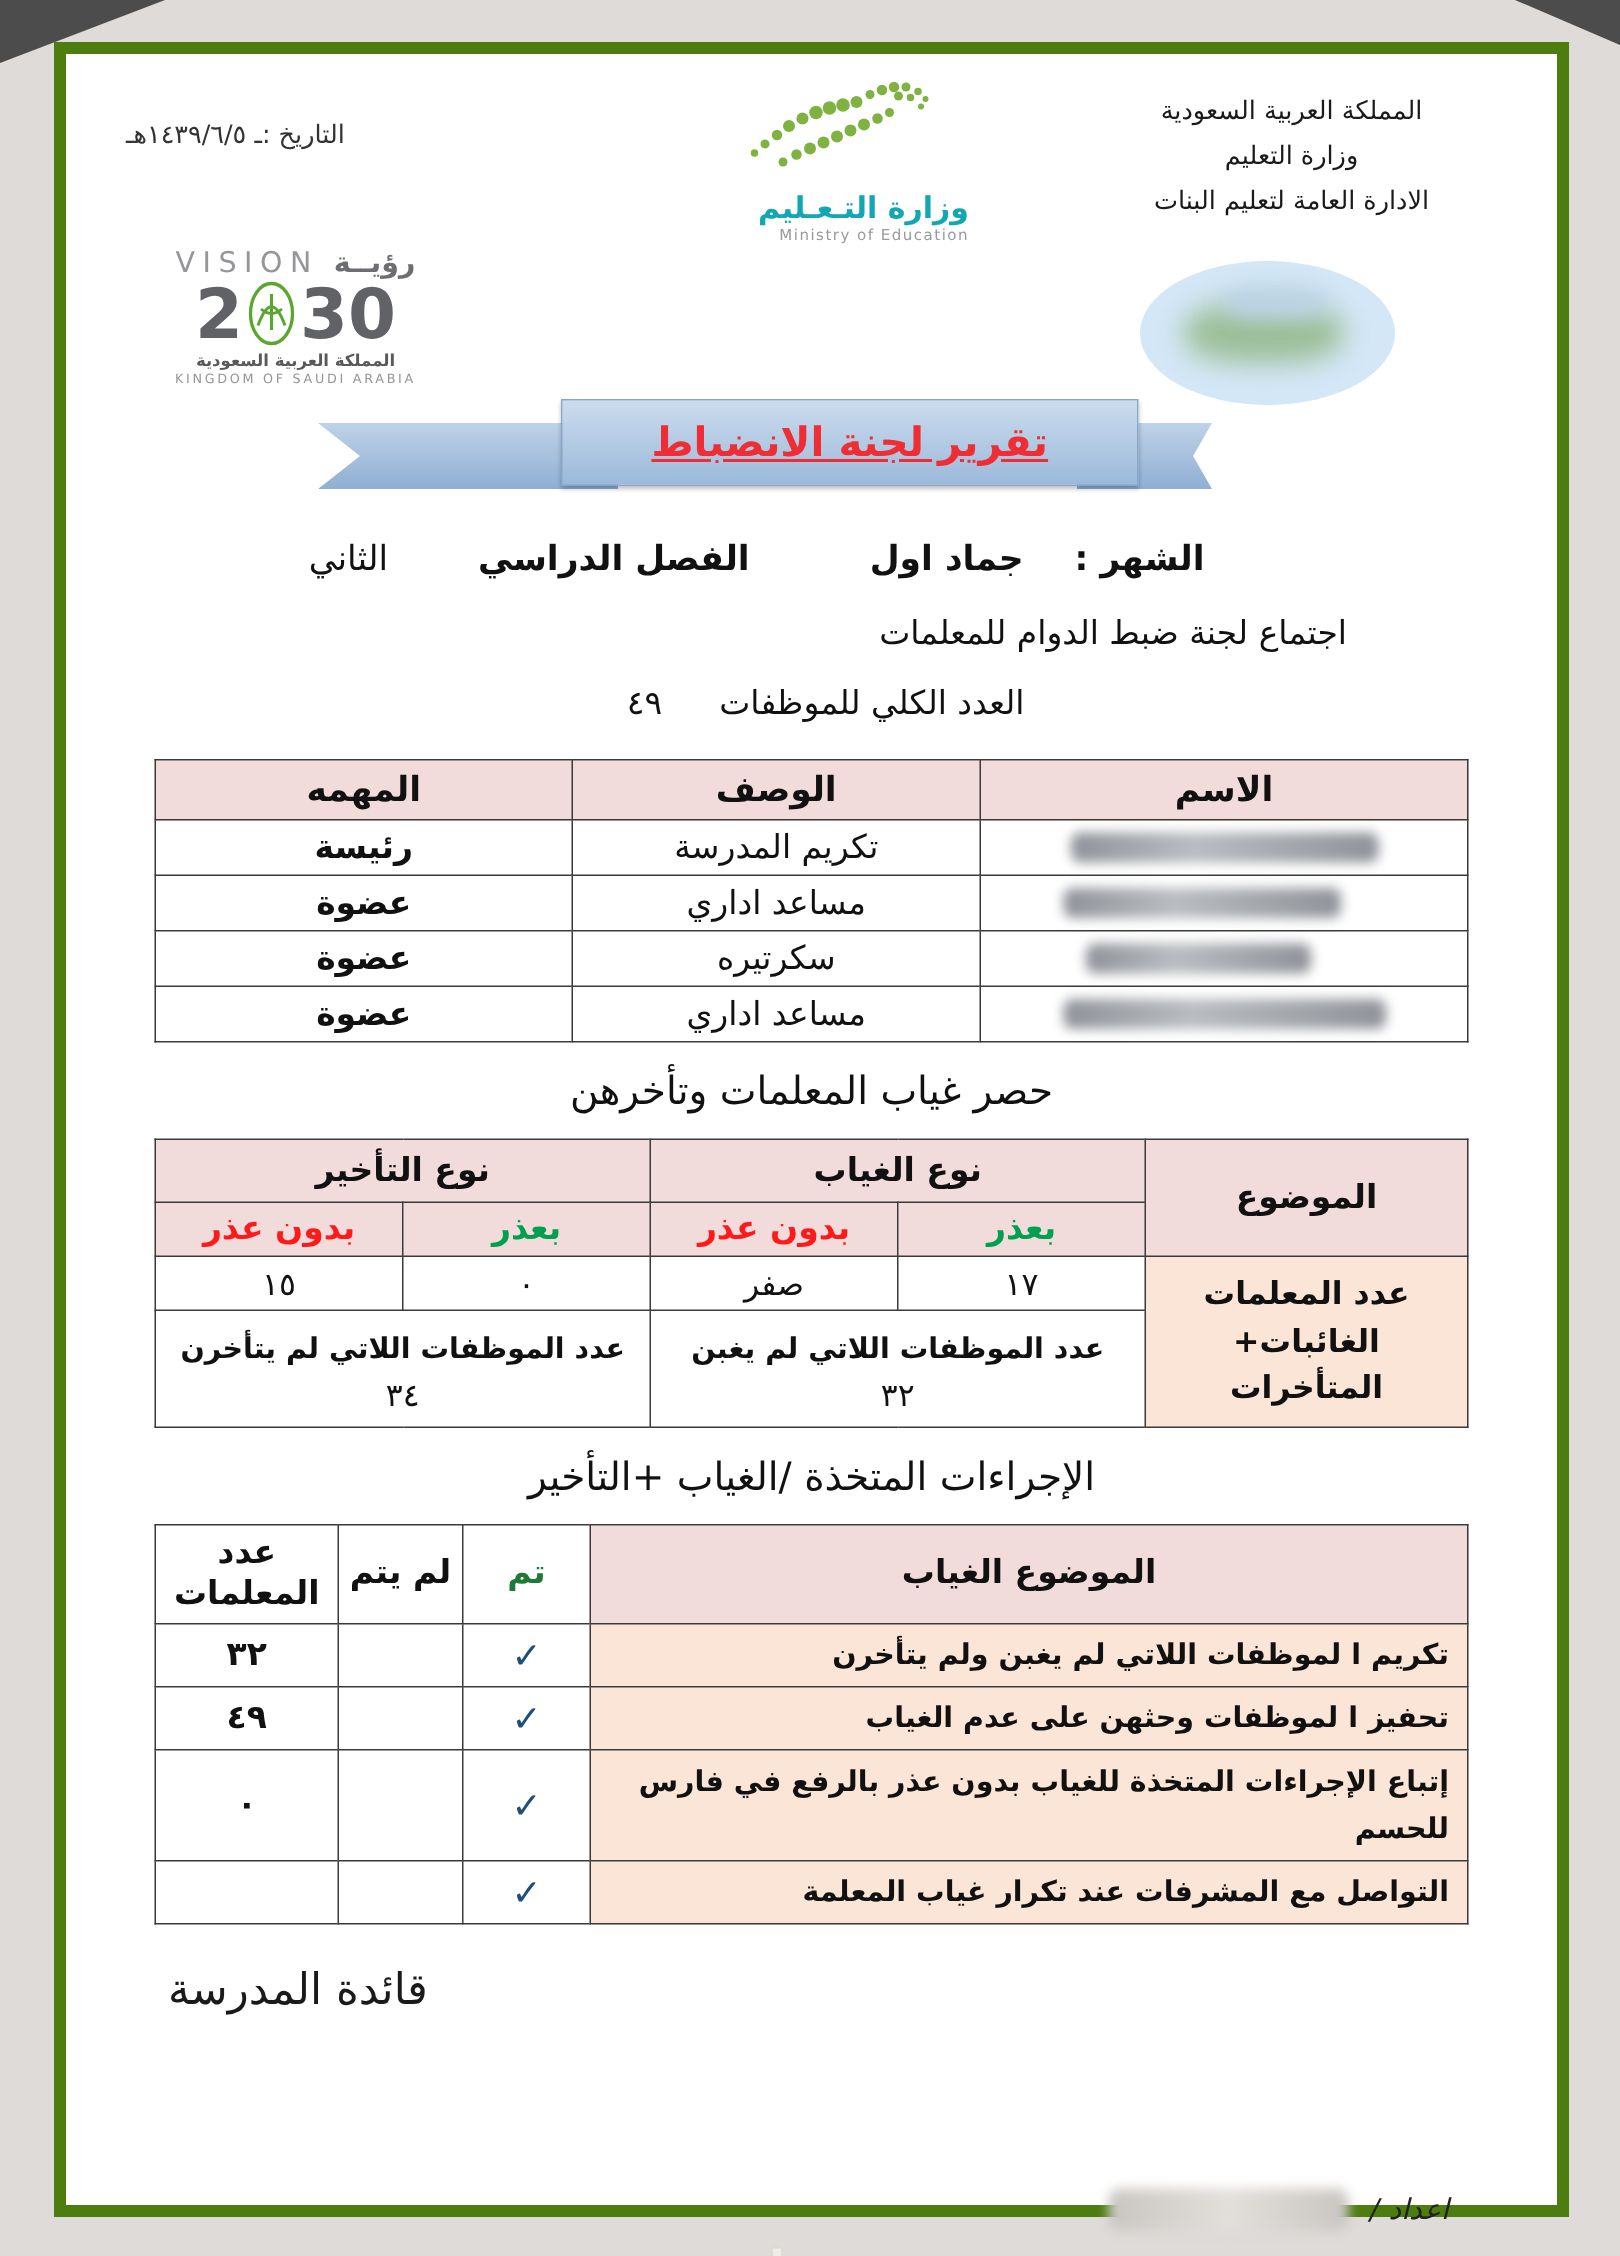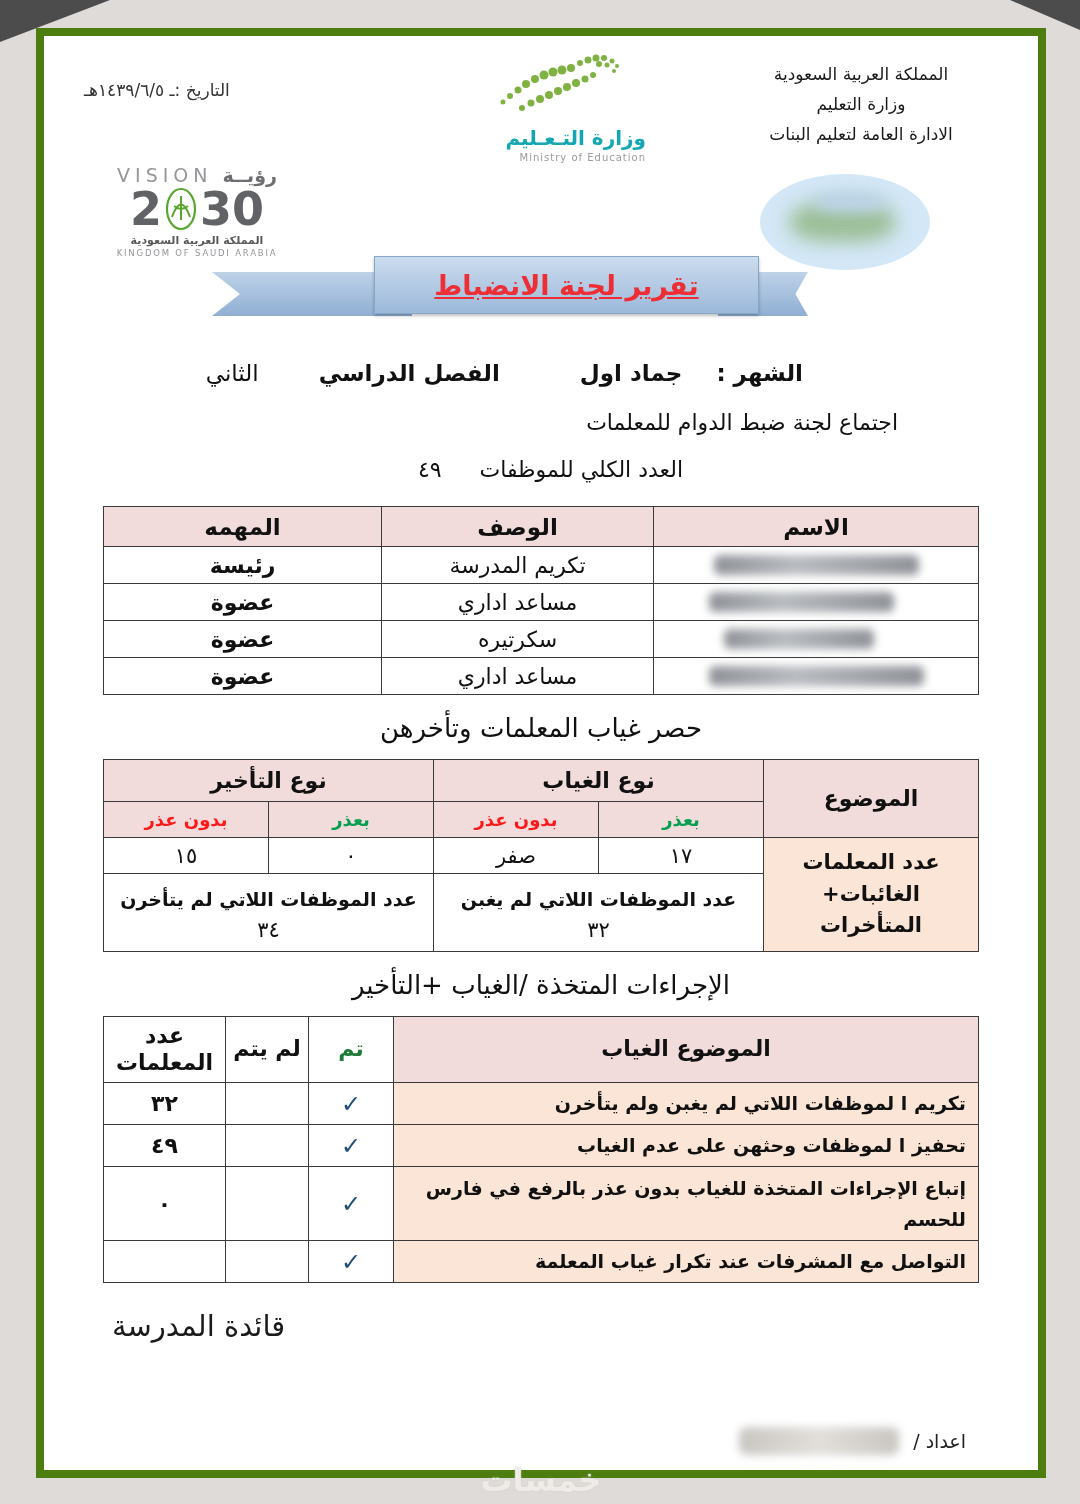--- a/index.html
+++ b/index.html
@@ -50,21 +50,21 @@
     position:absolute; top:138px; right:108px;
     width:170px; height:96px; border-radius:50%;
     background:#d3e7f6; overflow:hidden;
   }
   .stamp .blob1 { position:absolute; top:28px; left:30px; width:105px; height:40px;
     background:#93b887; border-radius:40%; filter:blur(9px); opacity:.85; }
   .stamp .blob2 { position:absolute; top:18px; left:55px; width:70px; height:20px;
     background:#bcd3e8; border-radius:40%; filter:blur(7px); }
 
   
-  .banner { position:absolute; top:216px; left:0; width:100%; height:72px; }
+  .banner { position:absolute; top:226px; left:0; width:100%; height:72px; }
   .ribbon-tail {
     position:absolute; top:20px; height:44px;
     background:linear-gradient(#bfd2e8,#8fafd3);
     z-index:1;
   }
   .ribbon-tail.left {
     left:168px; width:200px;
     clip-path:polygon(0 0,100% 0,100% 100%,0 100%,14% 50%);
   }
   .ribbon-tail.right {
@@ -109,40 +109,40 @@
   .smudge { height:20px; border-radius:6px; margin:4px auto;
     background:linear-gradient(90deg,#8f9298,#b9bcc0 40%,#8f9298); filter:blur(4px); }
   .smudge.w1 { width:205px; } .smudge.w2 { width:185px; margin-left:55px; }
   .smudge.w3 { width:150px; margin-left:70px; } .smudge.w4 { width:215px; }
 
   .sec-title { text-align:center; margin-top:18px; font-size:26px; color:#111; }
 
   .t2 { margin-top:16px; }
   .t2 th { font-size:22px; font-weight:bold; }
   .t2 tr.grp th { height:42px; }
-  .t2 tr.sub th { height:36px; font-size:18px; }
+  .t2 tr.sub th { height:36px; font-size:22px; }
   .t2 .green { color:#00a050;text-align:center; }
   .t2 .red   { color:#fe1a1a; }
   .t2 tr.vals td { height:36px; font-size:21px; }
   .t2 td.subj { font-size:19px; font-weight:bold; padding:4px 8px; line-height:1.5; }
   .t2 tr.foot td { height:78px; }
   .flabel { font-size:19px; font-weight:bold; margin-top:4px; }
   .fval { font-size:21px; margin-top:8px; }
 
   .t3 { margin-top:16px; }
   .t3 th { font-size:22px; font-weight:bold; line-height:1.2; padding:6px 4px; height:66px; }
   .t3 th.done-h { color:#1e7a36; }
   .t3 td { height:42px; font-size:19px; }
   .t3 td.subj { text-align:right; padding:4px 12px; font-weight:bold; line-height:1.6; }
   .t3 td.cnt { font-size:22px; font-weight:bold; }
   .t3 .check { color:#1f4e79; font-size:24px; font-weight:bold; }
 
   .principal { margin-top:26px; padding-left:68px; text-align:left; font-size:29px; color:#1a1a1a; }
 
-  .prepared { display:flex; align-items:center; padding-right:72px; margin-top:84px; font-size:19px; color:#222; }
+  .prepared { display:flex; align-items:center; padding-right:72px; margin-top:116px; font-size:19px; color:#222;font-style:italic; }
   .prepared .smudge2 { width:160px; height:28px; margin-right:14px; border-radius:8px;
     background:linear-gradient(90deg,#c9c6c2,#e2dfdb 50%,#c9c6c2); filter:blur(4px); }
 
   .watermark { text-align:center; margin-top:6px; font-size:32px; font-weight:bold;
     color:#efece8; text-shadow:0 0 2px #cfccc8; }
 </style>
 </head>
 <body>
 
 <div class="corner tl"></div>

